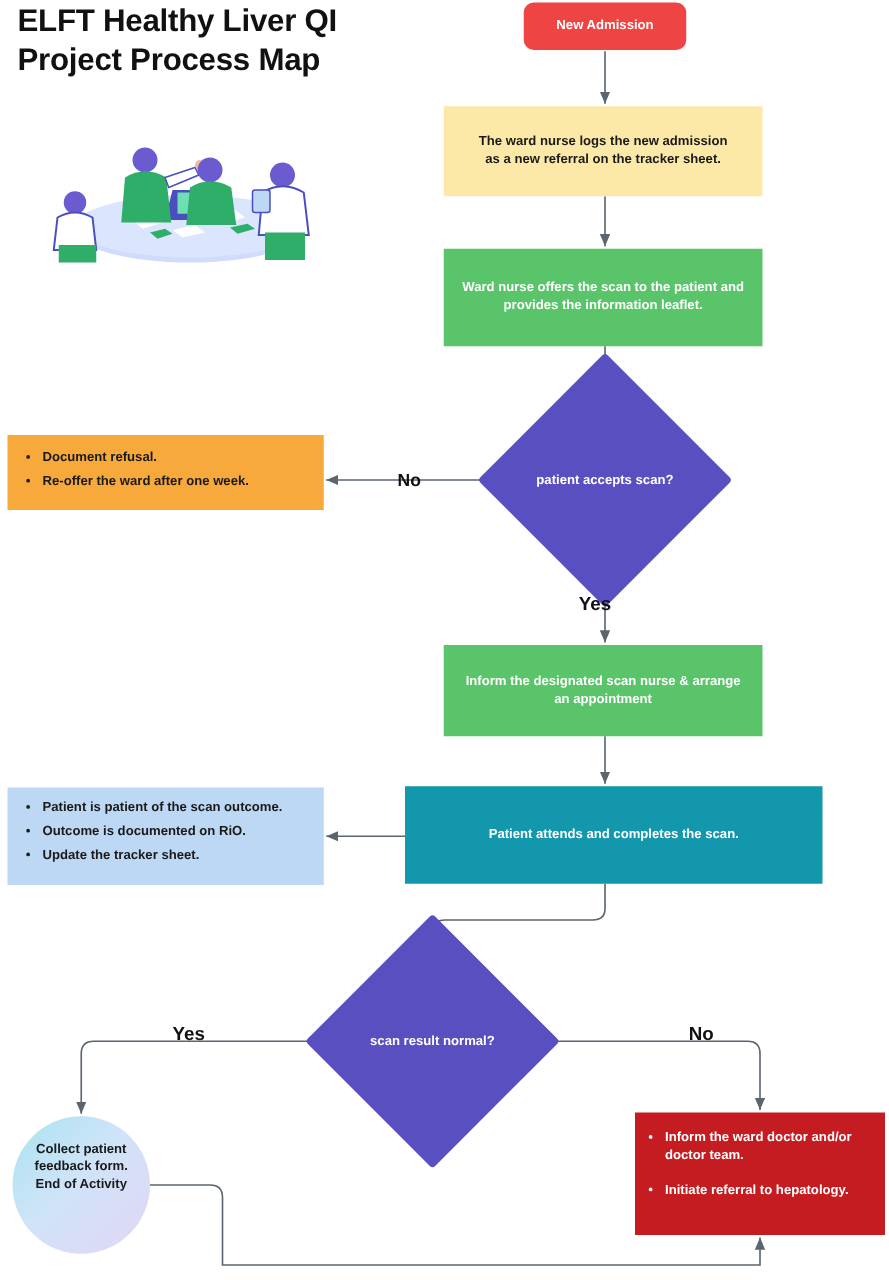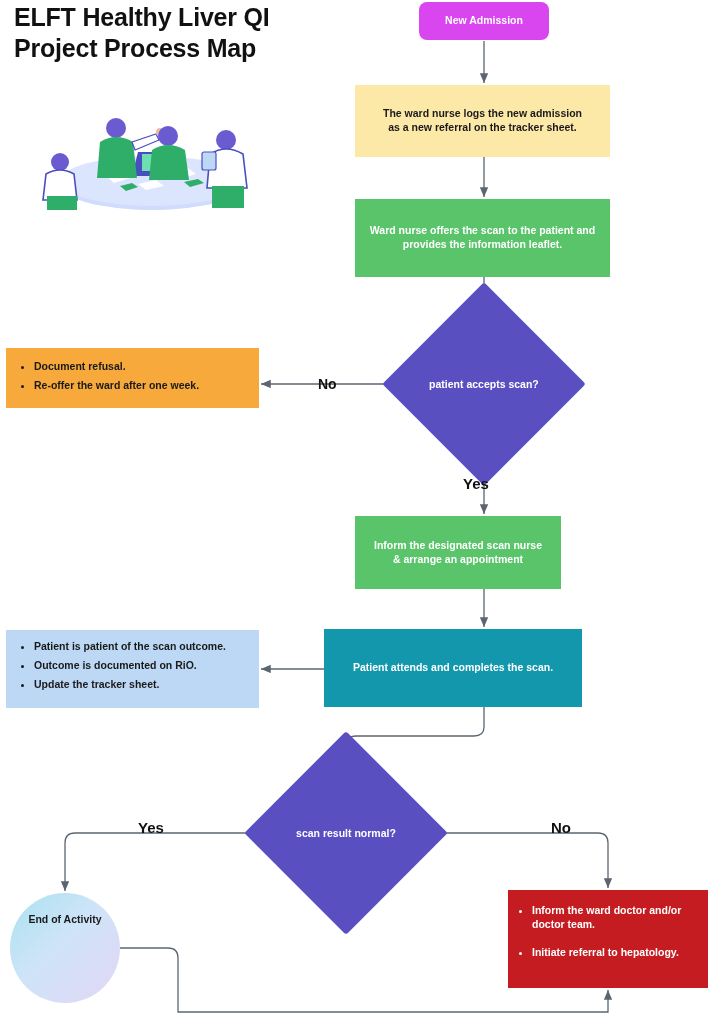--- a/index.html
+++ b/index.html
@@ -49,21 +49,21 @@
     top: 92px;
     width: 260px;
     height: 130px;
   }
   
   #node-start {
     left: 419px;
     top: 2px;
     width: 130px;
     height: 38px;
-    background: #d946ef;
+    background: #ef4444;
     color: #ffffff;
     border-radius: 8px;
     font-size: 10.5px;
   }
   
   #node-log-referral {
     left: 355px;
     top: 85px;
     width: 255px;
     height: 72px;
@@ -118,32 +118,32 @@
     margin: 0;
     padding-left: 18px;
   }
   #node-refusal li {
     margin-bottom: 5px;
   }
   
   #node-inform-nurse {
     left: 355px;
     top: 516px;
-    width: 206px;
+    width: 255px;
     height: 73px;
     background: #5ac46a;
     color: #ffffff;
     font-size: 10.5px;
     padding: 4px 14px;
   }
   
   #node-attends {
     left: 324px;
     top: 629px;
-    width: 258px;
+    width: 334px;
     height: 78px;
     background: #1397ac;
     color: #ffffff;
     font-size: 10.5px;
     padding: 4px 10px;
   }
   
   #node-informed {
     left: 6px;
     top: 630px;
@@ -339,20 +339,21 @@
     <li>Outcome is documented on RiO.</li>
     <li>Update the tracker sheet.</li>
   </ul>
 </div>
 
 <div class="node" id="node-result">
   <span class="dtext">scan result normal?</span>
 </div>
 
 <div class="node" id="node-end">
+  <span style="display:block">Collect patient feedback form.</span>
   <span class="endline2" style="display:block">End of Activity</span>
 </div>
 
 <div class="node" id="node-escalate">
   <ul>
     <li>Inform the ward doctor and/or doctor team.</li>
     <li>Initiate referral to hepatology.</li>
   </ul>
 </div>
 

